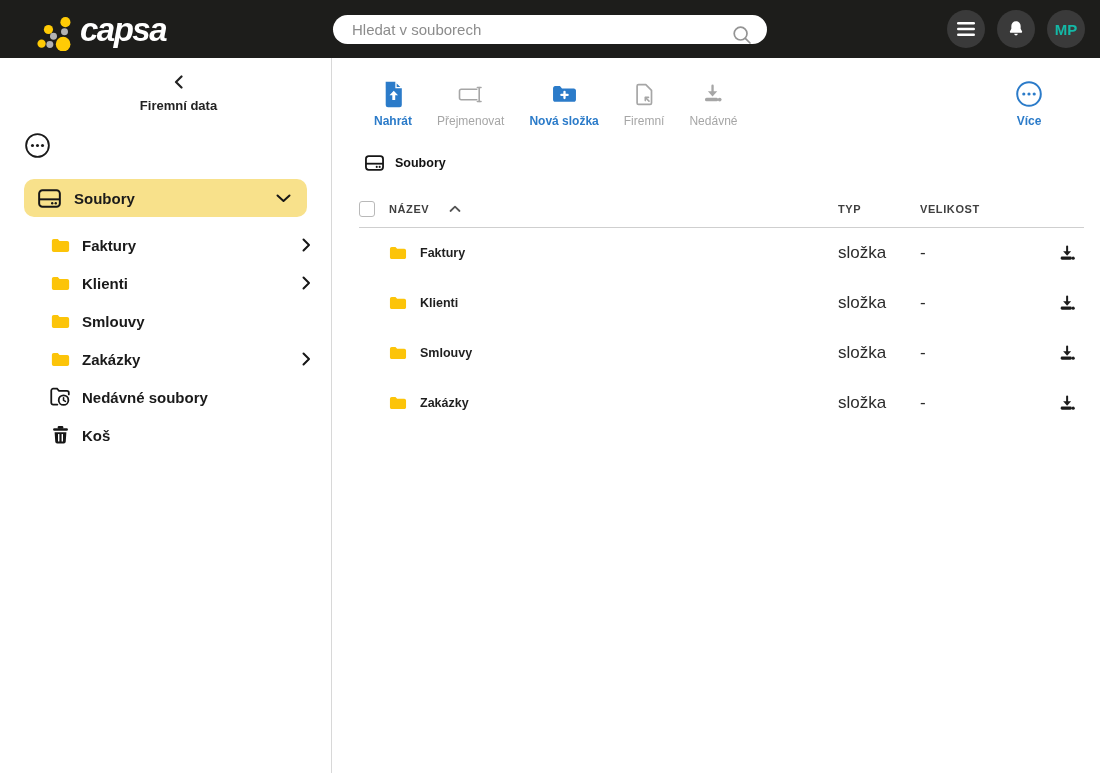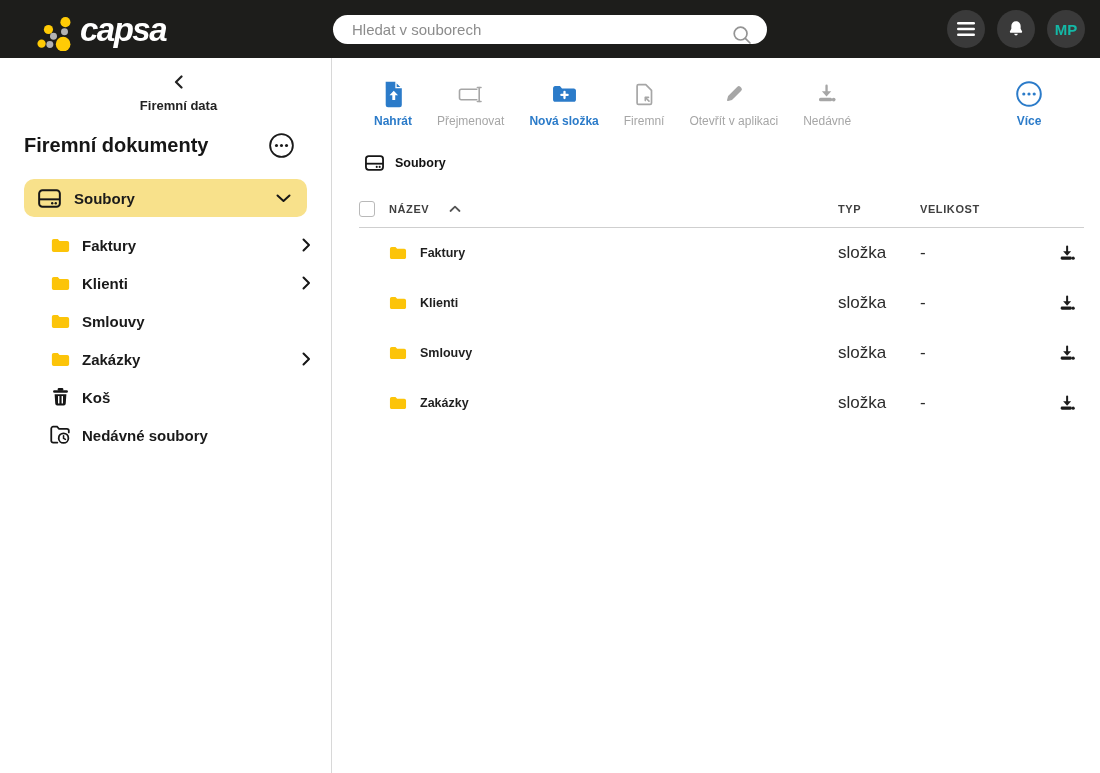--- a/index.html
+++ b/index.html
@@ -127,21 +127,20 @@
 
   <aside class="sidebar">
     <div class="back-link">
       <svg width="9" height="14" viewBox="0 0 9 14">
         <polyline points="7.5,1.5 2,7 7.5,12.5" fill="none" stroke="#222" stroke-width="2.2" stroke-linecap="round" stroke-linejoin="round"></polyline>
       </svg>
       <span>Firemní data</span>
     </div>
 
     <div class="side-title-row">
-      <h1 class="side-title">Firemní dokumenty</h1>
       <button class="icon-btn">
         <svg width="27" height="27" viewBox="0 0 28 28">
           <circle cx="14" cy="14" r="11.8" fill="none" stroke="currentColor" stroke-width="1.9"></circle>
           <circle cx="8.8" cy="14" r="1.6" fill="currentColor"></circle>
           <circle cx="14" cy="14" r="1.6" fill="currentColor"></circle>
           <circle cx="19.2" cy="14" r="1.6" fill="currentColor"></circle>
         </svg>
       </button>
     </div>
 
@@ -208,50 +207,50 @@
           </span>
           <span class="side-label">Zakázky</span>
           <svg class="chev" width="9" height="14" viewBox="0 0 9 14">
             <polyline points="1.5,1.5 7,7 1.5,12.5" fill="none" stroke="#161616" stroke-width="2" stroke-linecap="round" stroke-linejoin="round"></polyline>
           </svg>
         </div>
 
         <div class="side-item">
           <span class="icon-box">
 
+            <svg width="21" height="20" viewBox="0 0 20 19">
+              <path fill="none" stroke="#161616" stroke-width="1.7" stroke-linecap="round" d="M7 16.7H3a1.8 1.8 0 0 1-1.8-1.8V3.4A1.8 1.8 0 0 1 3 1.6h3.7l1.9 2h7.5a1.8 1.8 0 0 1 1.8 1.8v1.7"></path>
+              <circle cx="12.9" cy="12.5" r="4.6" fill="none" stroke="#161616" stroke-width="1.7"></circle>
+              <path fill="none" stroke="#161616" stroke-width="1.5" stroke-linecap="round" d="M12.9 10.3v2.4l1.8 1"></path>
+            </svg>
+
+          </span>
+          <span class="side-label">Nedávné soubory</span>
+          <svg class="chev" width="9" height="14" viewBox="0 0 9 14" style="visibility: hidden;">
+            <polyline points="1.5,1.5 7,7 1.5,12.5" fill="none" stroke="#161616" stroke-width="2" stroke-linecap="round" stroke-linejoin="round"></polyline>
+          </svg>
+        </div>
+
+        <div class="side-item">
+          <span class="icon-box">
+
             <svg width="19" height="20" viewBox="0 0 20 20">
               <rect x="7" y="0.6" width="6" height="2.8" rx="1.3" fill="#161616"></rect>
               <rect x="2.2" y="2.8" width="15.6" height="2.7" rx="1.3" fill="#161616"></rect>
               <path fill="#161616" d="M3.8 7h12.4l-.7 10.2a2 2 0 0 1-2 1.8H6.5a2 2 0 0 1-2-1.8z"></path>
               <line x1="8.1" y1="9" x2="8.1" y2="16.8" stroke="#fff" stroke-width="1.5"></line>
               <line x1="11.9" y1="9" x2="11.9" y2="16.8" stroke="#fff" stroke-width="1.5"></line>
             </svg>
           </span>
           <span class="side-label">Koš</span>
           <svg class="chev" width="9" height="14" viewBox="0 0 9 14" style="visibility: hidden;">
             <polyline points="1.5,1.5 7,7 1.5,12.5" fill="none" stroke="#161616" stroke-width="2" stroke-linecap="round" stroke-linejoin="round"></polyline>
           </svg>
         </div>
 
-        <div class="side-item">
-          <span class="icon-box">
-
-            <svg width="21" height="20" viewBox="0 0 20 19">
-              <path fill="none" stroke="#161616" stroke-width="1.7" stroke-linecap="round" d="M7 16.7H3a1.8 1.8 0 0 1-1.8-1.8V3.4A1.8 1.8 0 0 1 3 1.6h3.7l1.9 2h7.5a1.8 1.8 0 0 1 1.8 1.8v1.7"></path>
-              <circle cx="12.9" cy="12.5" r="4.6" fill="none" stroke="#161616" stroke-width="1.7"></circle>
-              <path fill="none" stroke="#161616" stroke-width="1.5" stroke-linecap="round" d="M12.9 10.3v2.4l1.8 1"></path>
-            </svg>
-
-          </span>
-          <span class="side-label">Nedávné soubory</span>
-          <svg class="chev" width="9" height="14" viewBox="0 0 9 14" style="visibility: hidden;">
-            <polyline points="1.5,1.5 7,7 1.5,12.5" fill="none" stroke="#161616" stroke-width="2" stroke-linecap="round" stroke-linejoin="round"></polyline>
-          </svg>
-        </div>
-
     </nav>
   </aside>
 
   <main class="main">
     <div class="toolbar">
 
         <button class="tool enabled">
           <span class="tool-icon">
             <svg width="23" height="27" viewBox="0 0 22 26">
               <path fill="currentColor" d="M3.5.8h9.9L19 6.4V23a2.2 2.2 0 0 1-2.2 2.2H5.7A2.2 2.2 0 0 1 3.5 23z"></path>
@@ -295,30 +294,20 @@
             <svg width="20" height="23" viewBox="0 0 20 22">
               <path fill="none" stroke="currentColor" stroke-width="1.7" stroke-linejoin="round" d="M4.5 1.2h7.3l5.7 5.7v12.5a1.4 1.4 0 0 1-1.4 1.4H4.5a1.4 1.4 0 0 1-1.4-1.4V2.6A1.4 1.4 0 0 1 4.5 1.2z"></path>
               <line x1="15" y1="17.6" x2="11.6" y2="14.2" stroke="currentColor" stroke-width="1.6" stroke-linecap="round"></line>
               <path fill="none" stroke="currentColor" stroke-width="1.6" stroke-linecap="round" stroke-linejoin="round" d="M14.5 13.9h-3.2v3.2"></path>
             </svg>
 
           </span>
           <span class="tool-label">Firemní</span>
         </button>
 
-        <button class="tool disabled">
-          <span class="tool-icon">
-
-            <svg width="20" height="20" viewBox="0 0 19 19">
-              <path fill="currentColor" d="M2.9 15.1l1-3.7 8.8-8.8a2 2 0 0 1 2.8 0l.9.9a2 2 0 0 1 0 2.8l-8.8 8.8-3.7 1a.8.8 0 0 1-1-1z"></path>
-            </svg>
-
-          </span>
-          <span class="tool-label">Otevřít v aplikaci</span>
-        </button>
 
         <button class="tool disabled">
           <span class="tool-icon">
 
             <svg width="20" height="20" viewBox="0 0 18 18">
               <line x1="8.6" y1="1.5" x2="8.6" y2="7.5" stroke="currentColor" stroke-width="2.1" stroke-linecap="round"></line>
               <path fill="currentColor" d="M4.4 6.6h8.4L8.6 11.3z"></path>
               <rect x="1.8" y="12.3" width="11.8" height="3.2" rx="1.4" fill="currentColor"></rect>
               <circle cx="15" cy="14" r="1.7" fill="currentColor"></circle>
             </svg>

